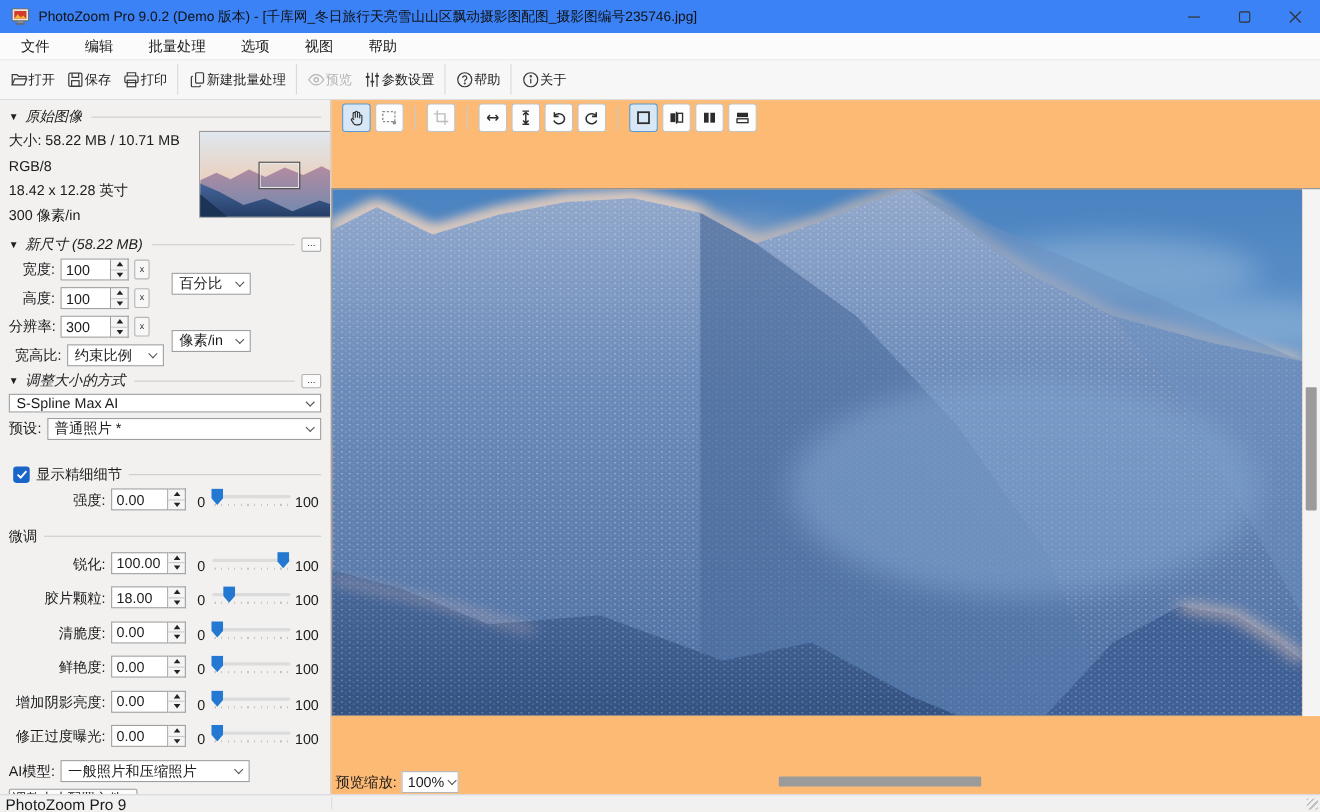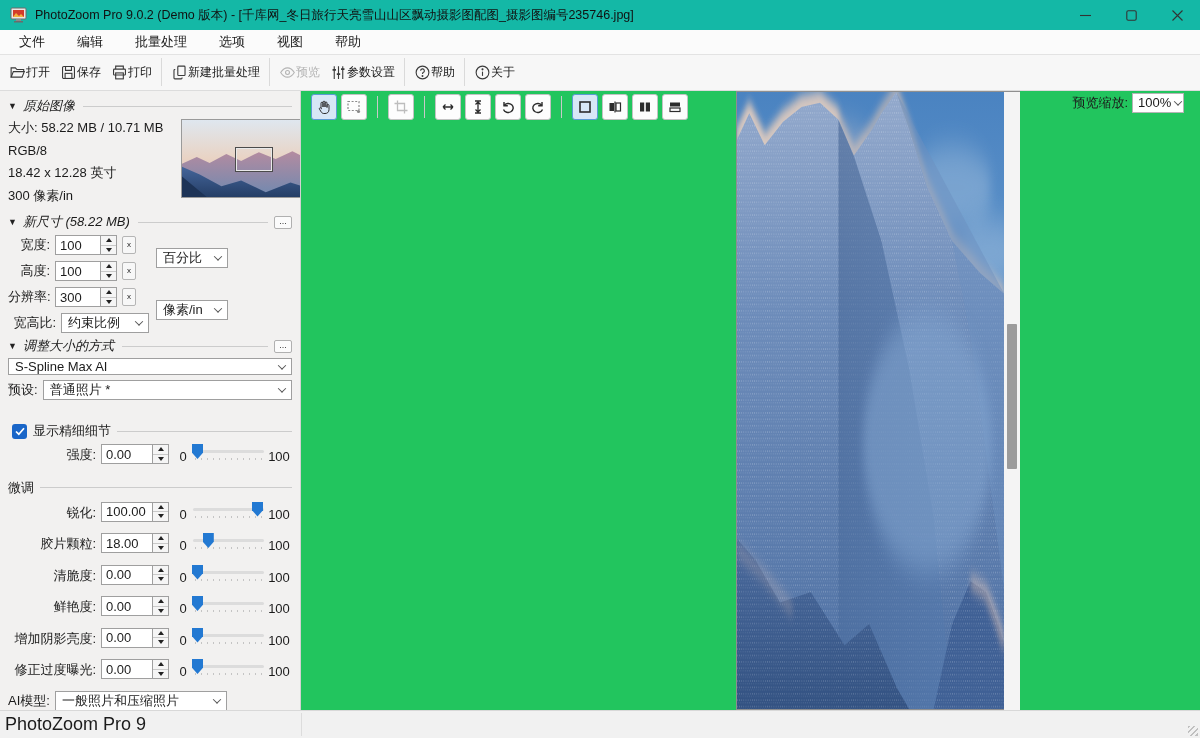--- a/index.html
+++ b/index.html
@@ -1,21 +1,21 @@
 <!DOCTYPE html>
 <html><head>
 <meta charset="utf-8">
 <style>
   * { margin:0; padding:0; box-sizing:border-box; }
   html,body { width:1200px; height:738px; overflow:hidden; }
   body { font-family:"Liberation Sans","DejaVu Sans",sans-serif; font-size:13px; color:#1b1b1b; background:#f0f0f0; }
   .window { width:1200px; height:738px; display:flex; flex-direction:column; background:#f0f0f0; }
 
   
-  .titlebar { height:30px; background:#14b8a6; display:flex; align-items:center; flex:0 0 auto; }
+  .titlebar { height:30px; background:#3b82f6; display:flex; align-items:center; flex:0 0 auto; }
   .titlebar .appicon { width:18px; height:16px; margin:0 7px 0 10px; }
   .titlebar .title { font-size:12.5px; color:#111; white-space:nowrap; overflow:hidden; }
   .wincontrols { margin-left:auto; display:flex; height:100%; }
   .winbtn { width:46px; height:100%; display:flex; align-items:center; justify-content:center; color:#333; }
   .winbtn svg { display:block; }
 
   
   .menubar { height:25px; background:#fbfbfb; display:flex; align-items:flex-start; padding-left:10px; gap:14px; border-bottom:1px solid #e3e3e3; flex:0 0 auto; }
   .menuitem { padding:3px 9px; font-size:13px; }
 
@@ -82,41 +82,41 @@
   .slider .ticks { position:absolute; left:2px; right:2px; top:14px; height:2px; background:repeating-linear-gradient(90deg,#c4c4c4 0 1px,transparent 1px 6px); }
   .slider .thumbtrk { position:absolute; left:4px; right:7px; top:0; height:100%; }
   .sthumb { position:absolute; top:0px; width:11px; height:15px; background:#2379d2; clip-path:polygon(0 0,100% 0,100% 58%,50% 100%,0 58%); }
 
   .aimodelrow { display:flex; align-items:center; height:20px; margin:0 0 6px 0; }
   .aimodelrow .alabel { margin-right:5px; white-space:nowrap; }
 
   .profilebtn { margin-top:auto; margin-bottom:3px; width:117px; height:22px; border:1px solid #9a9a9a; background:#fbfbfb; border-radius:2px; font-size:12.5px; display:flex; align-items:center; justify-content:center; white-space:nowrap; }
 
   
-  .rightcol { flex:1; display:flex; flex-direction:row; min-width:0; background:#22c55e;gap:48px; }
+  .rightcol { flex:1; display:flex; flex-direction:column; min-width:0; background:#fdba74;gap:48px; }
   .ptoolbar { height:32px; display:flex; align-items:center; gap:4px; padding-left:10px; flex:0 0 auto; }
   .ptool { width:26px; height:26px; border:1px solid #c3c3c3; border-radius:3px; background:#fdfdfd; display:flex; align-items:center; justify-content:center; color:#3a3a3a; }
   .ptool.active { background:#d7e7f6; border-color:#5b9bd5; }
   .ptool.disabled { color:#bdbdbd; }
   .psep { width:1px; height:22px; background:#c9c9c9; margin:0 6px; }
 
   .viewport { flex:1; display:flex; min-height:0; }
   .canvas { flex:1; border:1px solid #8f8f8f; border-right:none; min-width:0; }
   .canvas svg { display:block; width:100%; height:100%; }
   .vscroll { width:16px; background:#f4f4f4; position:relative; flex:0 0 auto; border-top:1px solid #8f8f8f; }
   .vthumb { position:absolute; left:3px; width:10px; top:37.5%; height:23.5%; background:#9b9b9b; border-radius:1px; }
 
   .bottomrow { height:23px; display:flex; align-items:center; padding-left:4px; flex:0 0 auto; }
   .zoomlabel { white-space:nowrap; margin-right:4px; }
   .zoomdd { width:52px; height:20px; background:#fff; border:1px solid #b5b5b5; display:flex; align-items:center; padding:0 5px; gap:4px; }
   .hscrolltrack { flex:1; position:relative; height:100%; margin-right:16px; }
   .hthumb { position:absolute; top:7px; left:38%; width:24%; height:9px; background:#9b9b9b; border-radius:1px; }
 
   
-  .statusbar { height:28px; background:#f1f1f1; border-top:1px solid #d8d8d8; display:flex; align-items:center; padding-left:5px; font-size:18px; flex:0 0 auto; position:relative; }
+  .statusbar { height:16px; background:#f1f1f1; border-top:1px solid #d8d8d8; display:flex; align-items:center; padding-left:5px; font-size:14px; flex:0 0 auto; position:relative; }
   .statusdiv { position:absolute; left:301px; top:2px; bottom:2px; width:1px; background:#dcdcdc; }
   .grip { position:absolute; right:2px; bottom:2px; width:10px; height:10px;
           background:repeating-linear-gradient(135deg,#c0c0c0 0 1.5px,transparent 1.5px 4px); }
 </style>
 </head>
 <body>
 
 <div class="window">
 
   <div class="titlebar">

